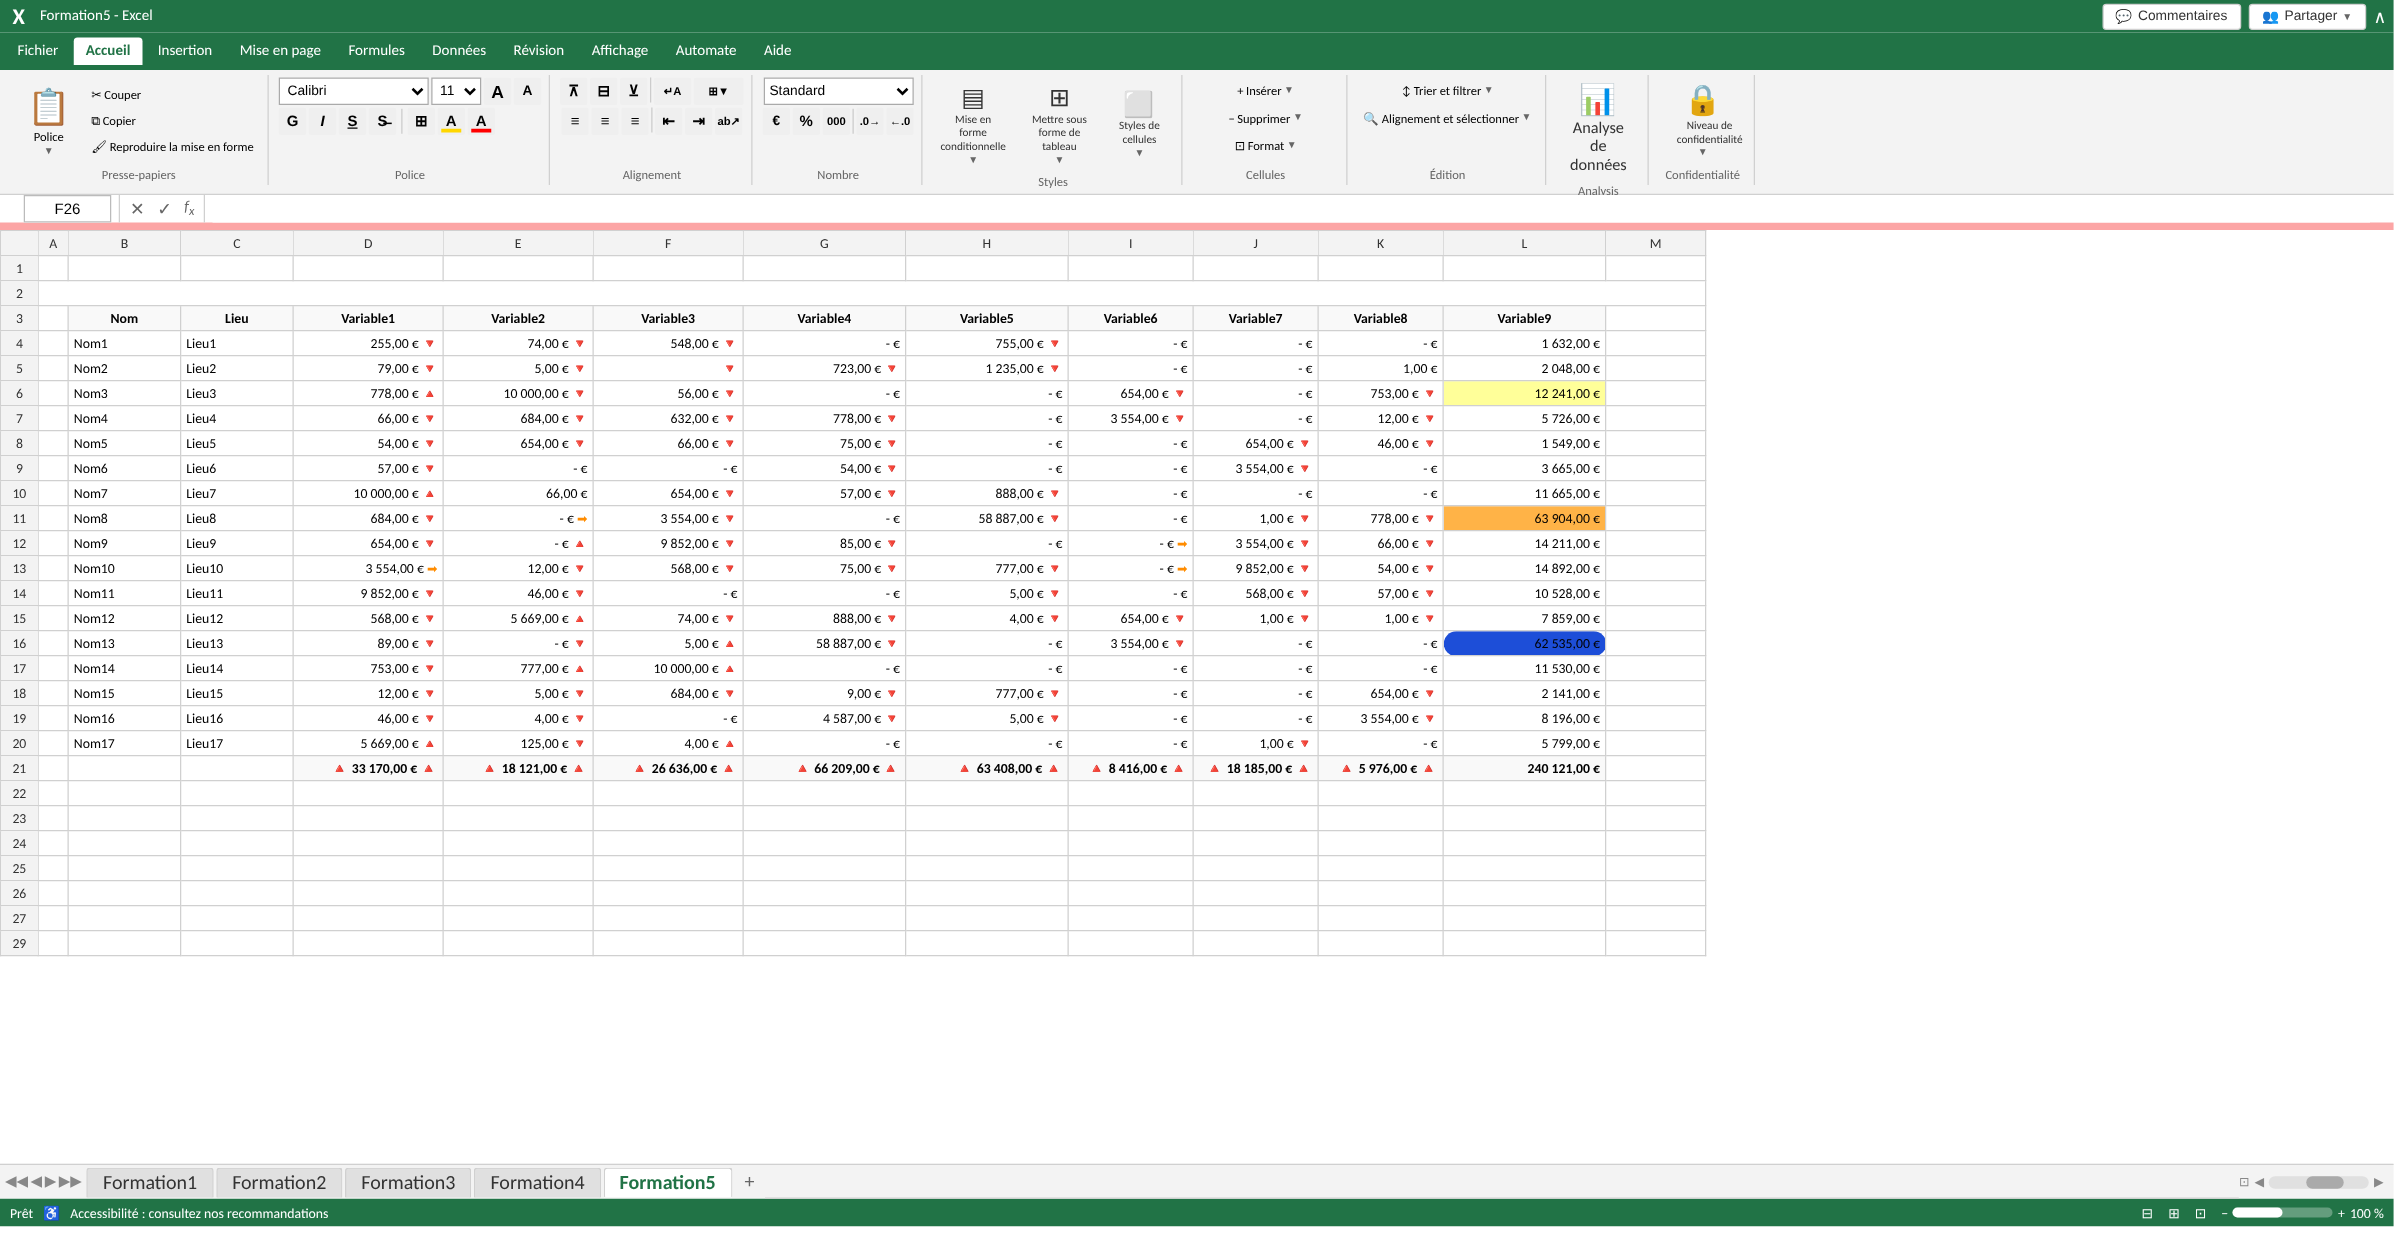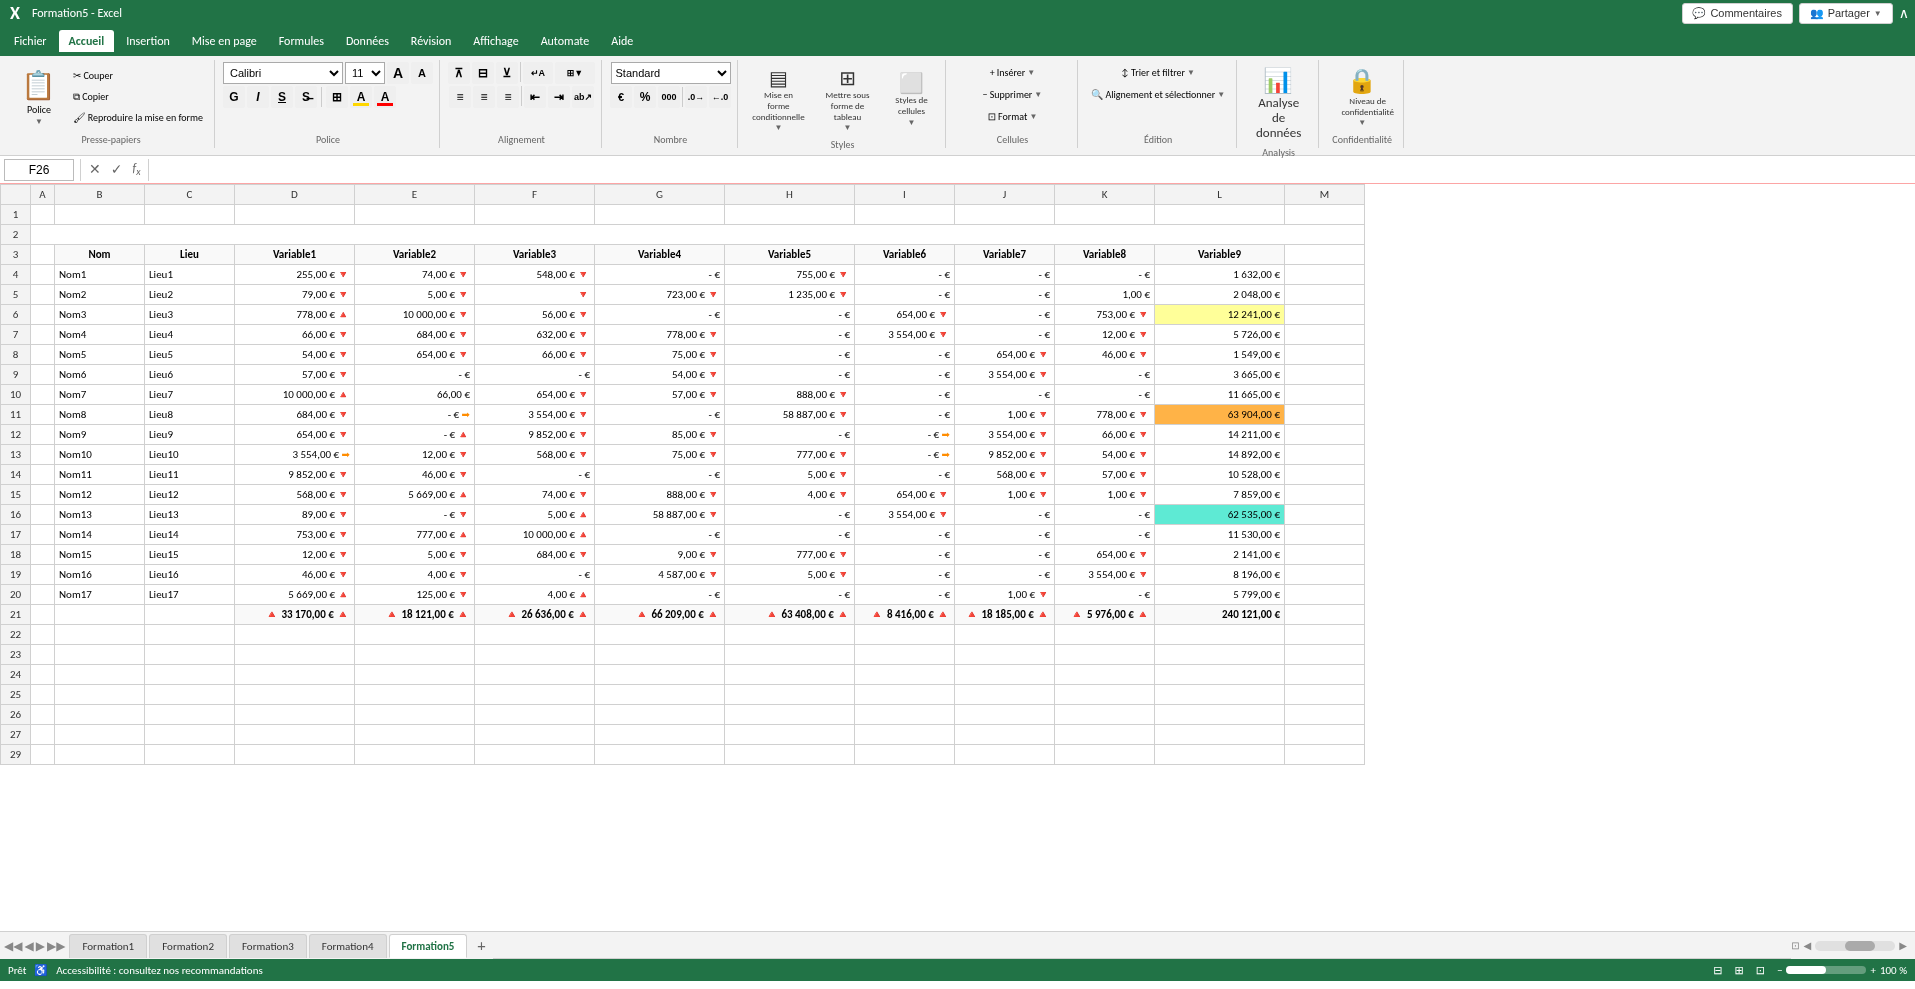--- a/index.html
+++ b/index.html
@@ -14,21 +14,21 @@
     .ribbon-content { background: #f3f3f3; border-bottom: 1px solid #d0d0d0; padding: 4px 8px 2px 8px; display: flex; align-items: flex-start; gap: 2px; height: 100px; }
     .ribbon-group { display: flex; flex-direction: column; align-items: center; border-right: 1px solid #d0d0d0; padding: 2px 6px; height: 88px; min-width: fit-content; }
     .ribbon-group-label { font-size: 10px; color: #666; margin-top: auto; padding-top: 2px; }
     .ribbon-group-content { display: flex; align-items: center; gap: 2px; flex: 1; }
     .ribbon-btn { display: flex; flex-direction: column; align-items: center; justify-content: center; padding: 3px 5px; cursor: pointer; border-radius: 3px; min-width: 36px; font-size: 10px; color: #333; border: 1px solid transparent; }
     .font-row { display: flex; align-items: center; gap: 2px; }
     .font-select { height: 22px; font-size: 11px; border: 1px solid #aaa; padding: 0 2px; background: white; }
     .format-btn { width: 22px; height: 22px; border: 1px solid transparent; cursor: pointer; font-size: 12px; font-weight: bold; display: flex; align-items: center; justify-content: center; border-radius: 2px; }
 
     
-    .formula-bar { display: flex; align-items: center; height: 28px; border-bottom: 1px solid #fca5a5; background: white; padding: 0 4px; gap: 4px; }
+    .formula-bar { display: flex; align-items: center; height: 28px; border-bottom: 6px solid #fca5a5; background: white; padding: 0 19px; gap: 4px; }
     .formula-divider { width: 1px; height: 22px; background: #d0d0d0; margin: 0 2px; }
     .formula-icons { display: flex; gap: 6px; align-items: center; color: #666; font-size: 14px; }
     .formula-icon { cursor: pointer; padding: 2px; }
     .formula-input { flex: 1; height: 22px; border: none; outline: none; font-size: 12px; font-family: inherit; }
 
     
     .spreadsheet-container { display: flex; flex-direction: column; height: calc(989px - 28px - 30px - 100px - 28px - 28px - 28px); overflow: hidden; }
     .spreadsheet-scroll { overflow: auto; flex: 1; }
     
     table.sheet { border-collapse: collapse; font-size: 11px; }
@@ -42,21 +42,21 @@
     td.cell { height: 20px; padding: 0 4px; color: #000; vertical-align: middle; font-size: 11px; }
     td.cell.header-row { font-weight: bold; text-align: center; background: #f9f9f9; }
     td.cell.num { text-align: right; }
     td.cell.total-row { font-weight: bold; background: #f9f9f9; }
     td.cell.empty { background: white; }
     
     .arrow-icon { font-size: 10px; }
     .arrow-red { color: #cc0000; }
     .arrow-green { color: #006600; }
     .arrow-orange { color: #FF8C00; }
-    .sheet-tab { padding: 3px 12px; border: 1px solid #d0d0d0; border-bottom: none; background: #e0e0e0; font-size: 11px; cursor: pointer; margin-right: 2px; border-radius: 3px 3px 0 0; color: #333; height: 24px; display: flex; align-items: center; }
+    .sheet-tab { padding: 3px 12px; border: 1px solid #d0d0d0; border-bottom: none; background: #e0e0e0; font-size: 16px; cursor: pointer; margin-right: 2px; border-radius: 3px 3px 0 0; color: #333; height: 24px; display: flex; align-items: center; }
     .sheet-tab.active { background: white; font-weight: 600; border-bottom: 1px solid white; margin-bottom: -1px; color: #217346; }
     .sheet-tab-add { padding: 3px 8px; font-size: 16px; cursor: pointer; color: #666; }
 
     
     .status-bar { display: flex; align-items: center; justify-content: space-between; height: 22px; background: #217346; color: white; padding: 0 8px; font-size: 11px; }
     .status-right { display: flex; align-items: center; gap: 12px; }
     .zoom-controls { display: flex; align-items: center; gap: 4px; }
     
     .dropdown-arrow { font-size: 8px; color: #666; }
     
@@ -578,21 +578,21 @@
     <td class="cell">Nom13</td>
     <td class="cell">Lieu13</td>
     <td class="cell num">89,00 € <span class="arrow-icon arrow-red">🔻</span></td>
     <td class="cell num">- € <span class="arrow-icon arrow-red">🔻</span></td>
     <td class="cell num">5,00 € <span class="arrow-icon arrow-green">🔺</span></td>
     <td class="cell num">58 887,00 € <span class="arrow-icon arrow-red">🔻</span></td>
     <td class="cell num">- € </td>
     <td class="cell num">3 554,00 € <span class="arrow-icon arrow-red">🔻</span></td>
     <td class="cell num">- € </td>
     <td class="cell num">- € </td>
-    <td class="cell num" style="background:#5eead4;">62 535,00 €</td>
+    <td class="cell num" style="background:#1d4ed8;border-radius:10px;">62 535,00 €</td>
     <td class="cell empty"></td>
   </tr>
           <tr>
     <td class="row-header">17</td>
     <td class="cell empty"></td>
     <td class="cell">Nom14</td>
     <td class="cell">Lieu14</td>
     <td class="cell num">753,00 € <span class="arrow-icon arrow-red">🔻</span></td>
     <td class="cell num">777,00 € <span class="arrow-icon arrow-green">🔺</span></td>
     <td class="cell num">10 000,00 € <span class="arrow-icon arrow-green">🔺</span></td>

